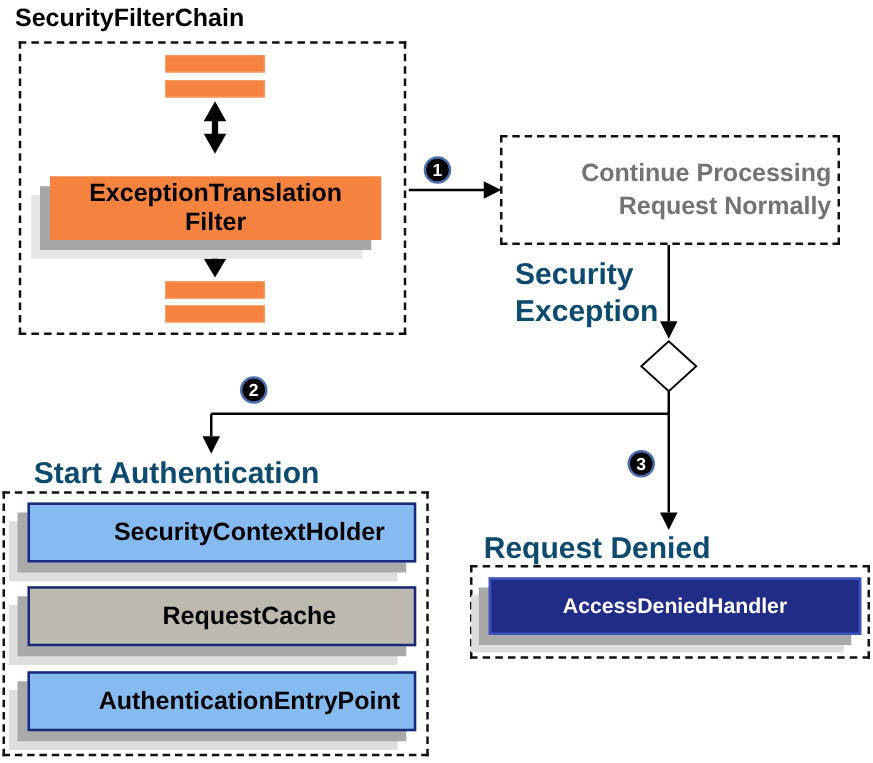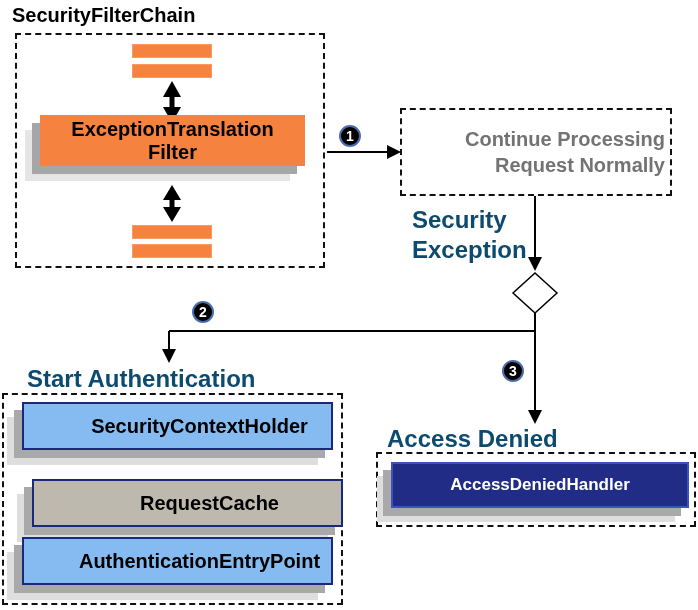--- a/index.html
+++ b/index.html
@@ -168,40 +168,40 @@
 
   <div class="abs layer diagram-title" style="left:12px; top:4px;">SecurityFilterChain</div>
 
   <div class="abs layer dashed-box" style="left:15px; top:33px; width:310px; height:235px;"></div>
 
   <div class="abs layer orange-bar" style="left:132px; top:44px;  width:80px; height:14px;"></div>
   <div class="abs layer orange-bar" style="left:132px; top:64px;  width:80px; height:14px;"></div>
   <div class="abs layer orange-bar" style="left:132px; top:225px; width:80px; height:14px;"></div>
   <div class="abs layer orange-bar" style="left:132px; top:244px; width:80px; height:14px;"></div>
 
-  <div class="abs layer filter-box" style="left:40px; top:115px; width:265px; height:51px;">ExceptionTranslation
+  <div class="abs layer filter-box" style="left:40px; top:141px; width:265px; height:51px;">ExceptionTranslation
 Filter</div>
 
   <div class="abs badge" style="left:339px; top:125px;">1</div>
   <div class="abs badge" style="left:192px; top:301px;">2</div>
   <div class="abs badge" style="left:502px; top:360px;">3</div>
 
   <div class="abs layer dashed-box continue-box" style="left:400px; top:108px; width:272px; height:88px;">Continue Processing
 Request Normally</div>
 
   <div class="abs layer flow-label" style="left:412px; top:205px;">Security
 Exception</div>
 
   <div class="abs layer flow-label" style="left:27px; top:364px;">Start Authentication</div>
 
   <div class="abs layer dashed-box" style="left:2px; top:393px; width:341px; height:212px;"></div>
 
   <div class="abs layer component-box component-blue" style="left:22px; top:402px;">SecurityContextHolder</div>
-  <div class="abs layer component-box component-gray" style="left:32px; top:469px;margin-top:10px;">RequestCache</div>
+  <div class="abs layer component-box component-gray" style="left:22px; top:469px;">RequestCache</div>
   <div class="abs layer component-box component-blue" style="left:22px; top:537px;">AuthenticationEntryPoint</div>
 
-  <div class="abs layer flow-label" style="left:387px; top:424px;">Access Denied</div>
+  <div class="abs layer flow-label" style="left:387px; top:424px;">Request Denied</div>
 
   <div class="abs layer dashed-box" style="left:376px; top:452px; width:320px; height:75px;"></div>
 
   <div class="abs layer handler-box" style="left:391px; top:462px; width:298px; height:46px;">AccessDeniedHandler</div>
 
 </div>
 
 </body></html>

